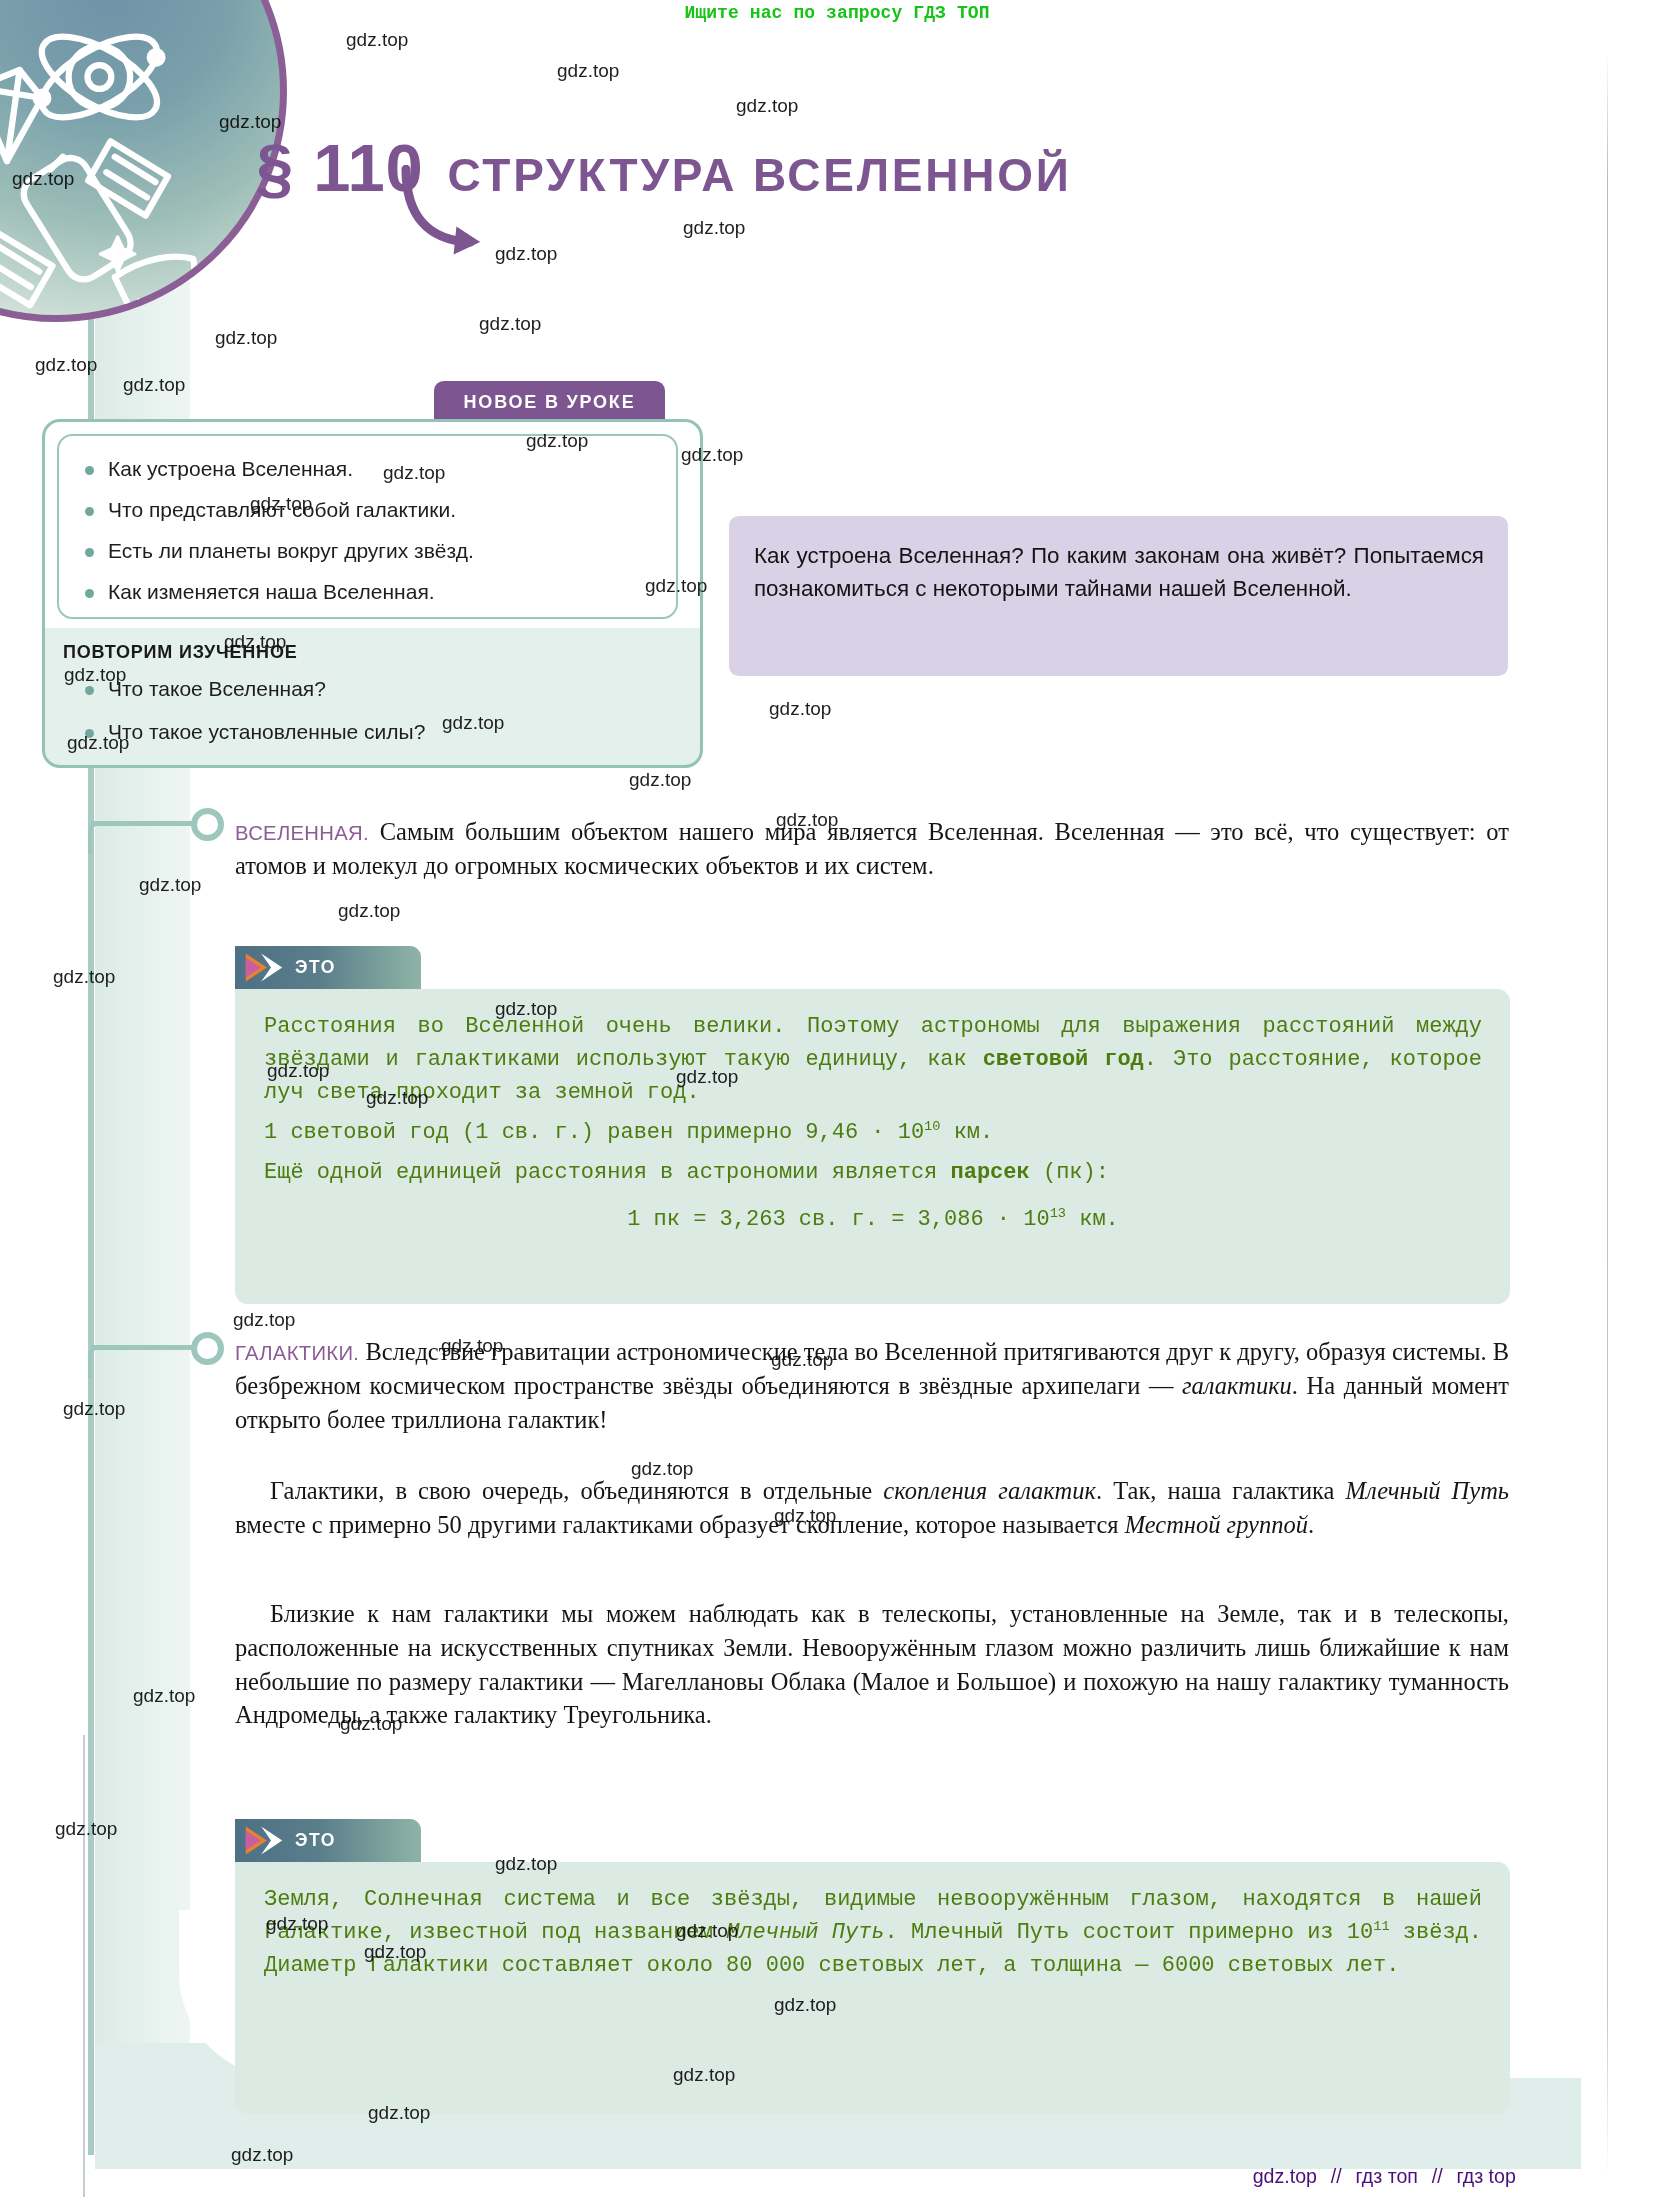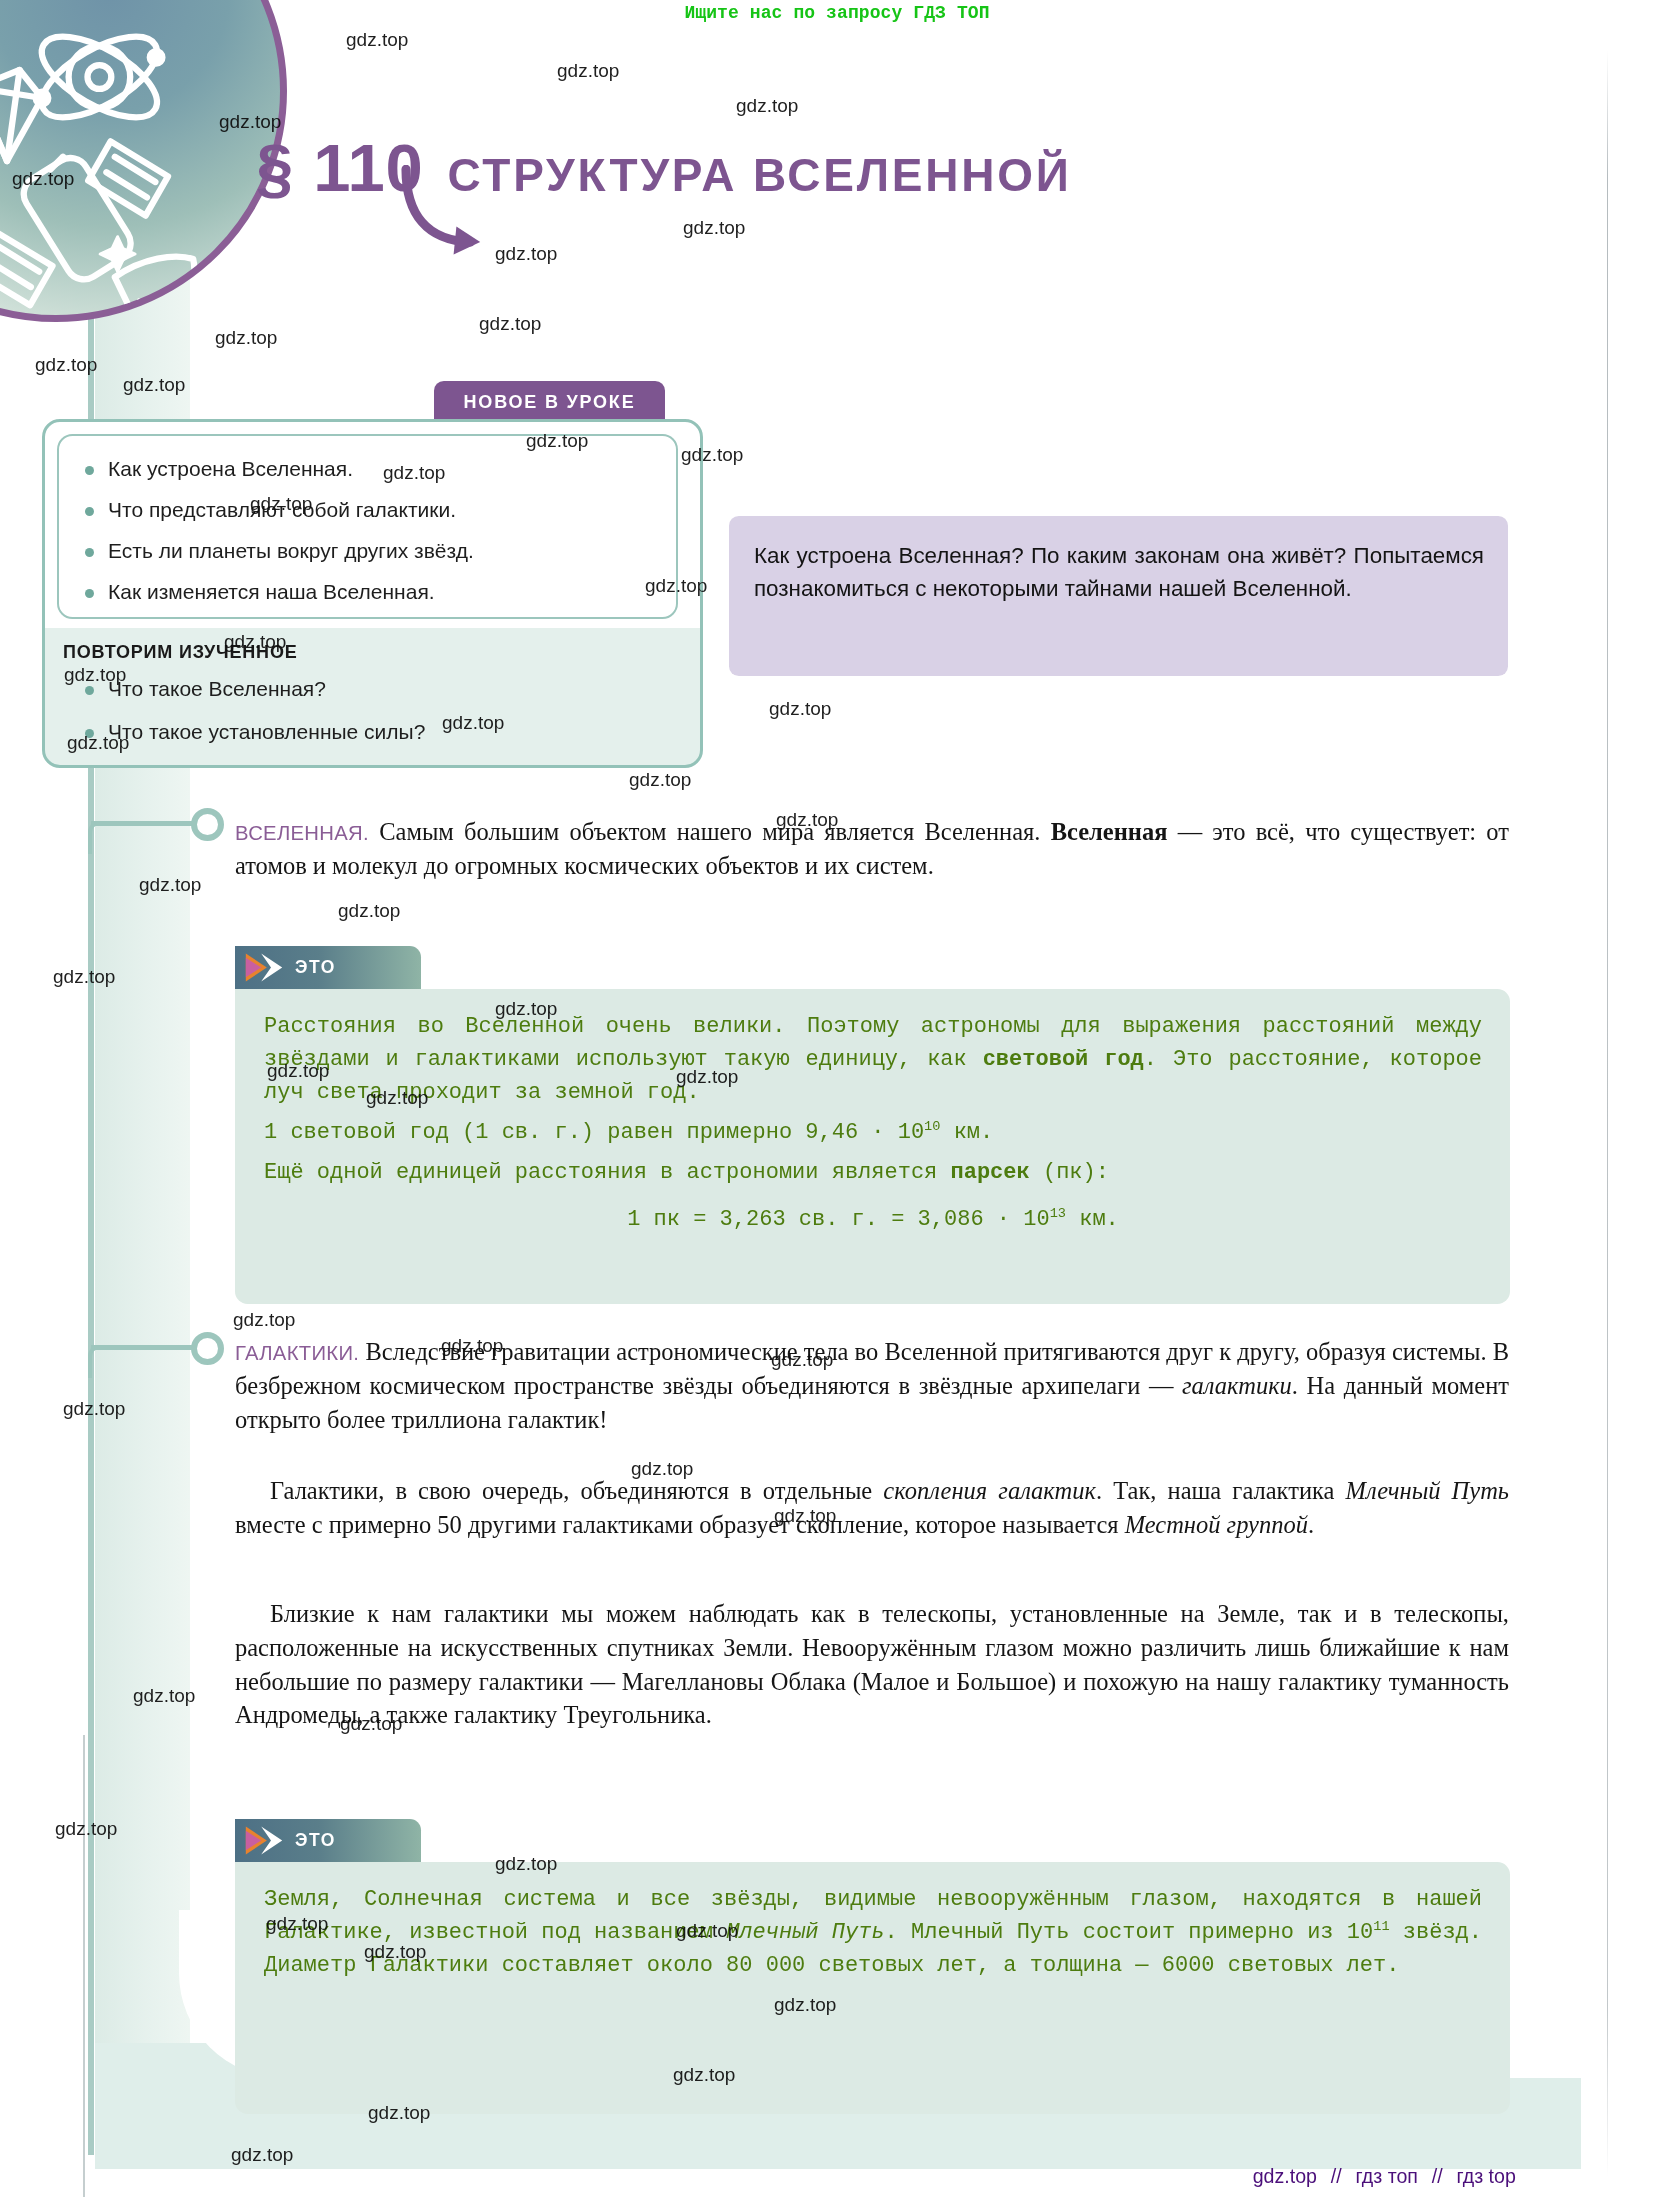--- a/index.html
+++ b/index.html
@@ -134,21 +134,21 @@
     font-family:"Liberation Serif", serif;
     font-size:24.5px;line-height:1.38;color:#151515;
     text-align:justify;
     text-justify:inter-word;
   }
   .lead-term{
     font-family:"Liberation Sans", sans-serif;
     font-weight:normal;font-size:20.3px;letter-spacing:0.3px;
     color:#8a5d96;
   }
-  .serif-block b{font-weight:bold;}
+  .serif-block b{font-weight:normal;}
   .serif-block i{font-style:italic;}
   .indent{text-indent:35px;}
 
   #para-vselennaya{left:235px;top:790px;width:1274px;}
   #para-galaktiki-1{left:235px;top:1310px;width:1274px;}
   #para-galaktiki-2{left:235px;top:1449px;width:1274px;}
   #para-galaktiki-3{left:235px;top:1572px;width:1274px;}
 
   
   .interest-tab{

